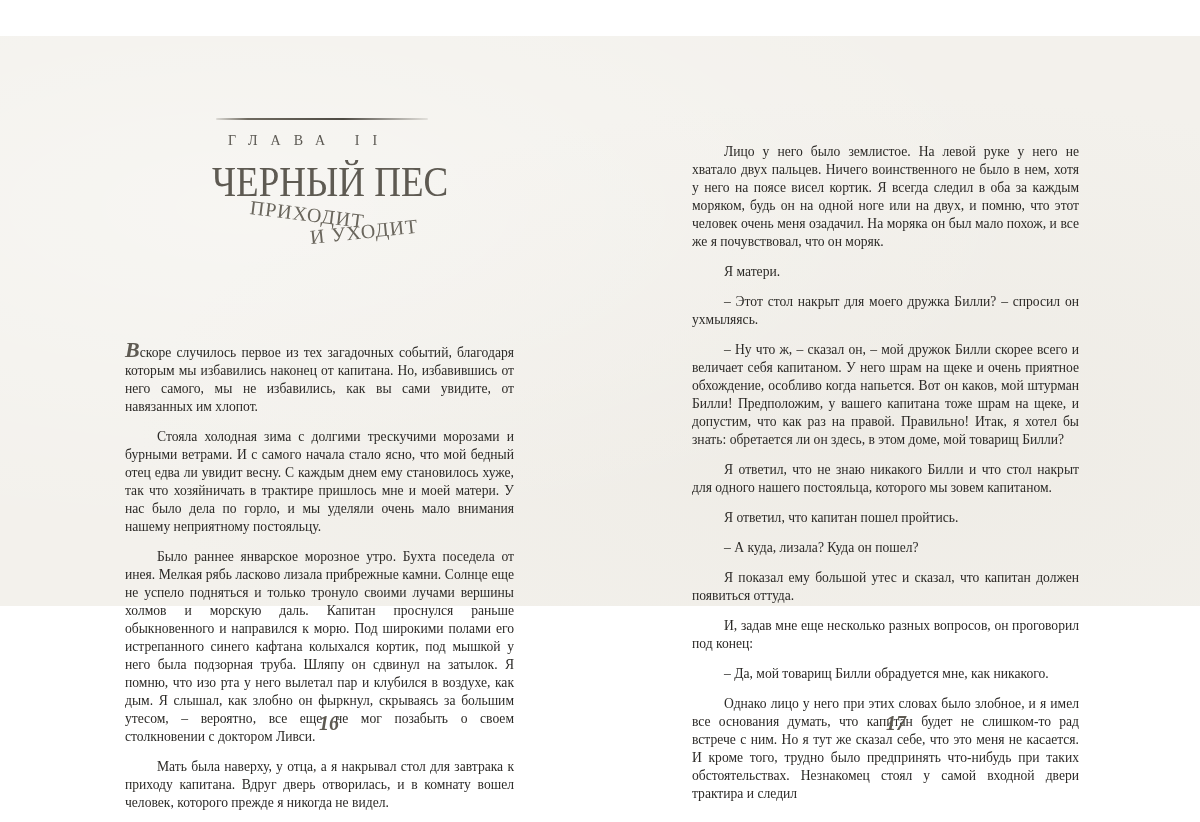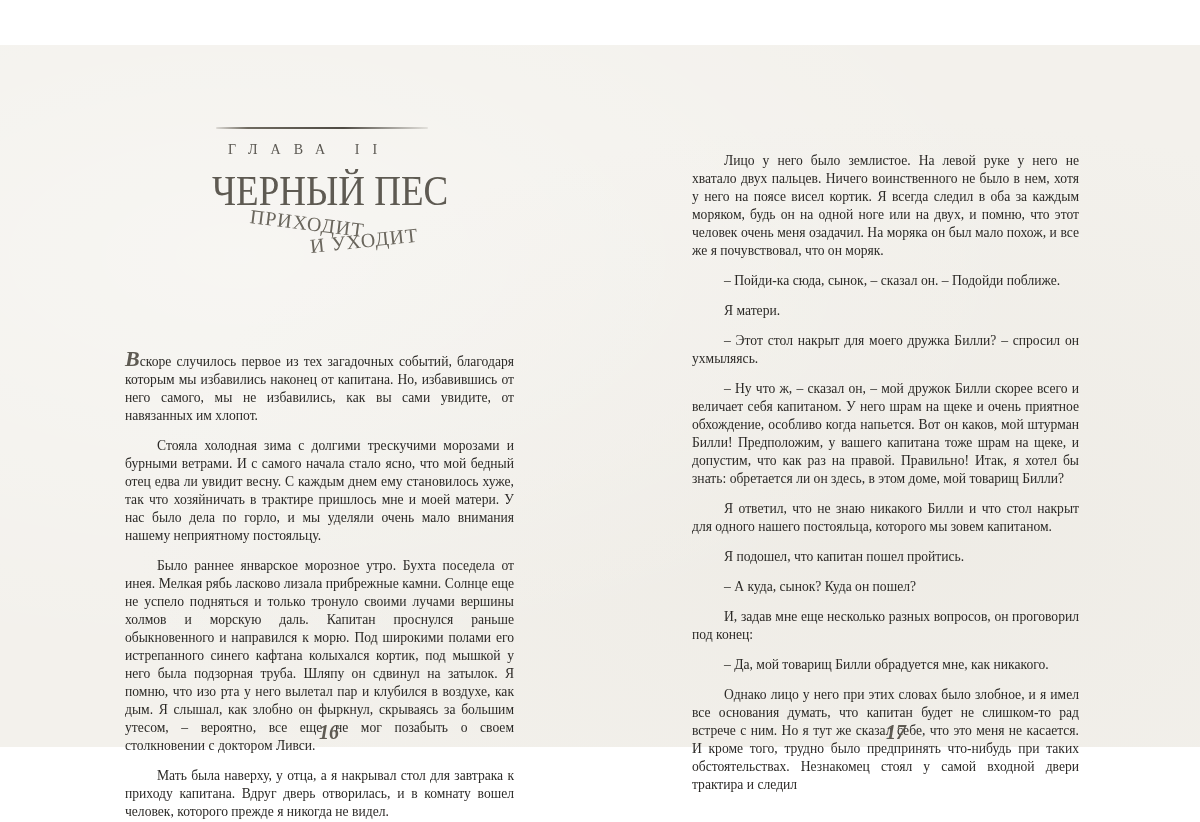--- a/index.html
+++ b/index.html
@@ -2,21 +2,21 @@
 <html><head>
 <meta charset="utf-8">
 <style>
   html, body { margin: 0; padding: 0; }
   body {
     width: 1200px; height: 822px; background: #ffffff;
     position: relative; overflow: hidden;
     font-family: "Liberation Serif", "DejaVu Serif", serif;
   }
   .spread {
-    position: absolute; left: 0; top: 45px; width: 1200px; height: 702px;
+    position: absolute; left: 0; top: 36px; width: 1200px; height: 570px;
     background: #f3f1ec;
     background-image:
       radial-gradient(ellipse at 20% 30%, rgba(255,255,255,0.35), rgba(255,255,255,0) 60%),
       radial-gradient(ellipse at 75% 70%, rgba(230,226,218,0.35), rgba(255,255,255,0) 60%);
   }
   .page { position: absolute; top: 0; height: 762px; }
   .page.left { left: 0; width: 600px; }
   .page.right { left: 600px; width: 600px; }
 
   .rule {
@@ -82,27 +82,27 @@
       <p>Было раннее январское морозное утро. Бухта поседела от инея. Мелкая рябь ласково лизала прибрежные камни. Солнце еще не успело подняться и только тронуло своими лучами вершины холмов и морскую даль. Капитан проснулся раньше обыкновенного и направился к морю. Под широкими полами его истрепанного синего кафтана колыхался кортик, под мышкой у него была подзорная труба. Шляпу он сдвинул на затылок. Я помню, что изо рта у него вылетал пар и клубился в воздухе, как дым. Я слышал, как злобно он фыркнул, скрываясь за большим утесом, – вероятно, все еще не мог позабыть о своем столкновении с доктором Ливси.</p>
       <p>Мать была наверху, у отца, а я накрывал стол для завтрака к приходу капитана. Вдруг дверь отворилась, и в комнату вошел человек, которого прежде я никогда не видел.</p>
     </div>
 
     <div class="folio">16</div>
   </div>
 
   <div class="page right">
     <div class="text-block">
       <p>Лицо у него было землистое. На левой руке у него не хватало двух пальцев. Ничего воинственного не было в нем, хотя у него на поясе висел кортик. Я всегда следил в оба за каждым моряком, будь он на одной ноге или на двух, и помню, что этот человек очень меня озадачил. На моряка он был мало похож, и все же я почувствовал, что он моряк.</p>
-      <p>– Пойди-ка сюда, сынок, – сказал он. – Подойди поближе.</p>
       <p>Я матери.</p>
       <p>– Этот стол накрыт для моего дружка Билли? – спросил он ухмыляясь.</p>
       <p>– Ну что ж, – сказал он, – мой дружок Билли скорее всего и величает себя капитаном. У него шрам на щеке и очень приятное обхождение, особливо когда напьется. Вот он каков, мой штурман Билли! Предположим, у вашего капитана тоже шрам на щеке, и допустим, что как раз на правой. Правильно! Итак, я хотел бы знать: обретается ли он здесь, в этом доме, мой товарищ Билли?</p>
       <p>Я ответил, что не знаю никакого Билли и что стол накрыт для одного нашего постояльца, которого мы зовем капитаном.</p>
-      <p>Я подошел, что капитан пошел пройтись.</p>
-      <p>– А куда, сынок? Куда он пошел?</p>
+      <p>Я ответил, что капитан пошел пройтись.</p>
+      <p>– А куда, лизала? Куда он пошел?</p>
+      <p>Я показал ему большой утес и сказал, что капитан должен появиться оттуда.</p>
       <p>И, задав мне еще несколько разных вопросов, он проговорил под конец:</p>
       <p>– Да, мой товарищ Билли обрадуется мне, как никакого.</p>
       <p>Однако лицо у него при этих словах было злобное, и я имел все основания думать, что капитан будет не слишком-то рад встрече с ним. Но я тут же сказал себе, что это меня не касается. И кроме того, трудно было предпринять что-нибудь при таких обстоятельствах. Незнакомец стоял у самой входной двери трактира и следил</p>
     </div>
 
     <div class="folio">17</div>
   </div>
 
 </div>
 

